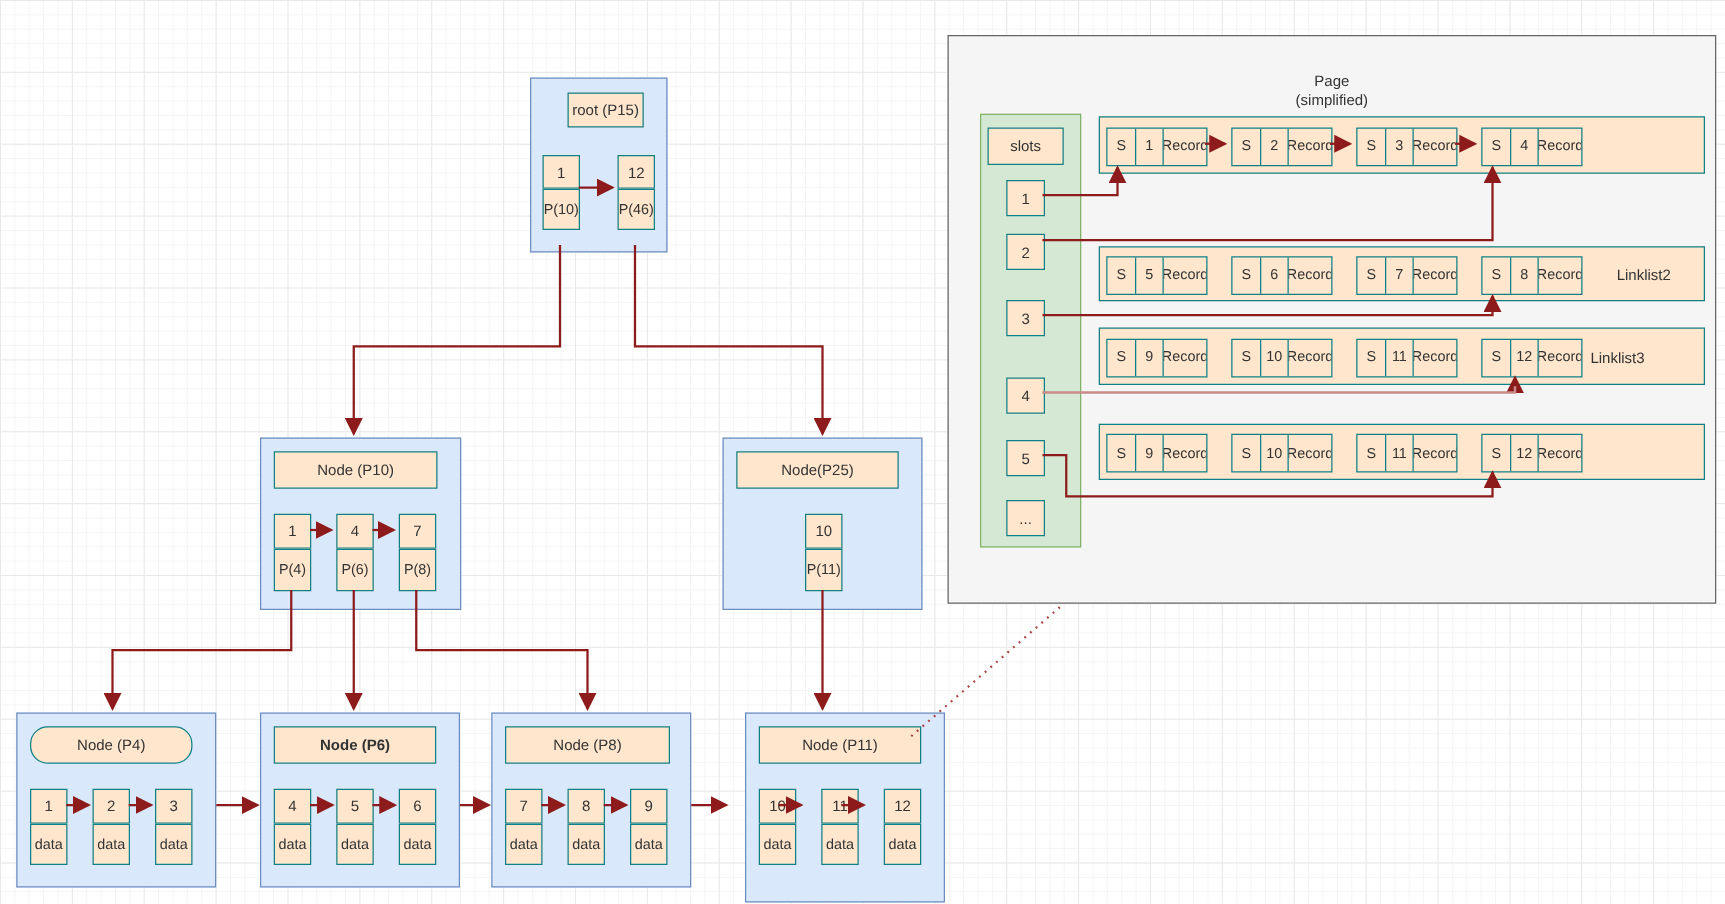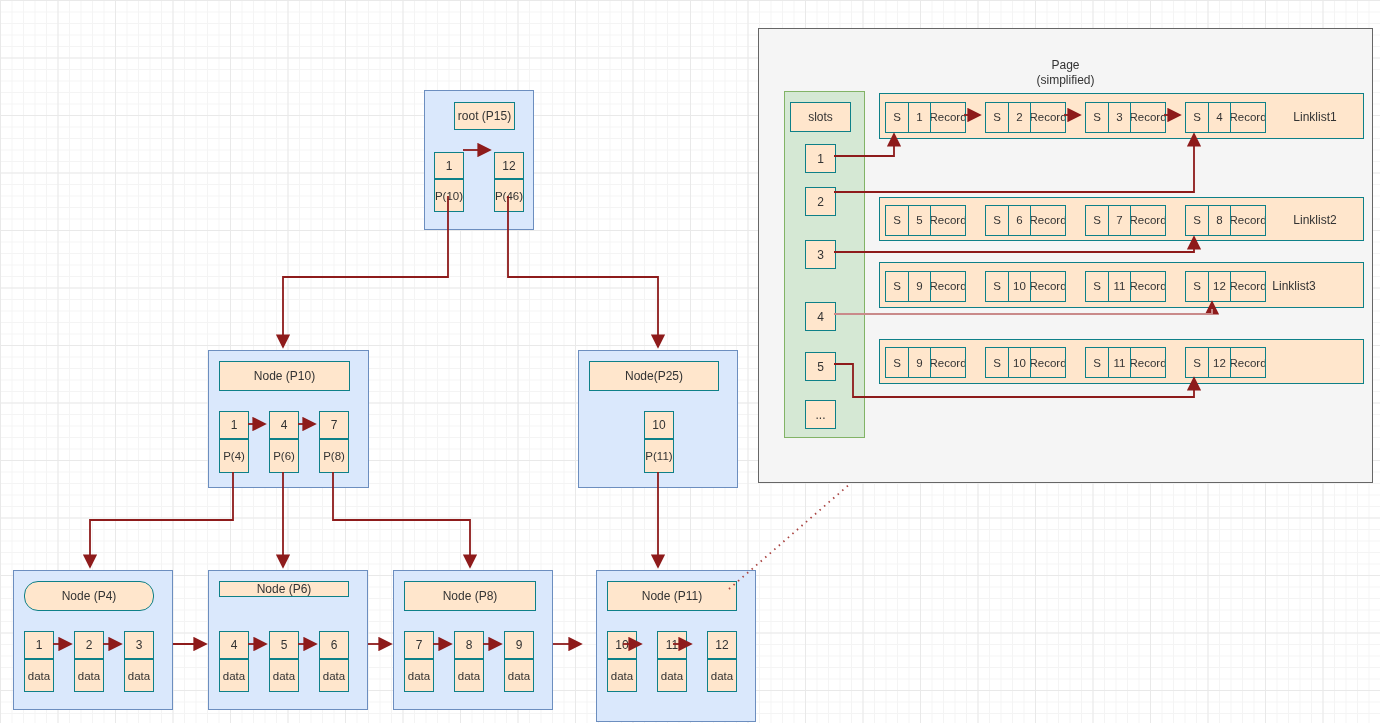--- a/index.html
+++ b/index.html
@@ -32,21 +32,21 @@
   .record .rc:last-child{border-right:none;}
   .llrow-label{font-size:12px;}
   svg.overlay{position:absolute;left:0;top:0;pointer-events:none;z-index:50;}
 </style>
 </head>
 <body>
 
 <div class="canvas">
 
   <div id="tree-layer">
-      <div class="abs node-box" style="left: 424px; top: 90px; width: 110px; height: 140px;">
+      <div class="abs node-box" style="left: 424px; top: 62px; width: 110px; height: 140px;">
         <div class="abs tan ctr node-title" style="left: 29px; top: 11px; width: 61px; height: 28px;">root (P15)</div>
         <div class="abs tan ctr cell-key" style="left: 9px; top: 61px; width: 30px; height: 27px;">1</div>
         <div class="abs tan ctr cell-sub" style="left: 9px; top: 88px; width: 30px; height: 33px;">P(10)</div>
         <div class="abs tan ctr cell-key" style="left: 69px; top: 61px; width: 30px; height: 27px;">12</div>
         <div class="abs tan ctr cell-sub" style="left: 69px; top: 88px; width: 30px; height: 33px;">P(46)</div>
       </div>
       <div class="abs node-box" style="left: 208px; top: 350px; width: 161px; height: 138px;">
         <div class="abs tan ctr node-title" style="left: 10px; top: 10px; width: 131px; height: 30px;">Node (P10)</div>
         <div class="abs tan ctr cell-key" style="left: 10px; top: 60px; width: 30px; height: 28px;">1</div>
         <div class="abs tan ctr cell-sub" style="left: 10px; top: 88px; width: 30px; height: 34px;">P(4)</div>
@@ -63,21 +63,21 @@
       <div class="abs node-box" style="left: 13px; top: 570px; width: 160px; height: 140px;">
         <div class="abs tan ctr node-title" style="left: 10px; top: 10px; width: 130px; height: 30px; border-radius: 14px;">Node (P4)</div>
         <div class="abs tan ctr cell-key" style="left: 10px; top: 60px; width: 30px; height: 28px;">1</div>
         <div class="abs tan ctr cell-sub" style="left: 10px; top: 88px; width: 30px; height: 33px;">data</div>
         <div class="abs tan ctr cell-key" style="left: 60px; top: 60px; width: 30px; height: 28px;">2</div>
         <div class="abs tan ctr cell-sub" style="left: 60px; top: 88px; width: 30px; height: 33px;">data</div>
         <div class="abs tan ctr cell-key" style="left: 110px; top: 60px; width: 30px; height: 28px;">3</div>
         <div class="abs tan ctr cell-sub" style="left: 110px; top: 88px; width: 30px; height: 33px;">data</div>
       </div>
       <div class="abs node-box" style="left: 208px; top: 570px; width: 160px; height: 140px;">
-        <div class="abs tan ctr node-title" style="left: 10px; top: 10px; width: 130px; height: 16px;">Node (P6)</div>
+        <div class="abs tan ctr node-title" style="left: 10px; top: 10px; width: 130px; height: 30px; font-weight: bold;">Node (P6)</div>
         <div class="abs tan ctr cell-key" style="left: 10px; top: 60px; width: 30px; height: 28px;">4</div>
         <div class="abs tan ctr cell-sub" style="left: 10px; top: 88px; width: 30px; height: 33px;">data</div>
         <div class="abs tan ctr cell-key" style="left: 60px; top: 60px; width: 30px; height: 28px;">5</div>
         <div class="abs tan ctr cell-sub" style="left: 60px; top: 88px; width: 30px; height: 33px;">data</div>
         <div class="abs tan ctr cell-key" style="left: 110px; top: 60px; width: 30px; height: 28px;">6</div>
         <div class="abs tan ctr cell-sub" style="left: 110px; top: 88px; width: 30px; height: 33px;">data</div>
       </div>
       <div class="abs node-box" style="left: 393px; top: 570px; width: 160px; height: 140px;">
         <div class="abs tan ctr node-title" style="left: 10px; top: 10px; width: 132px; height: 30px;">Node (P8)</div>
         <div class="abs tan ctr cell-key" style="left: 10px; top: 60px; width: 30px; height: 28px;">7</div>
@@ -129,21 +129,20 @@
           <div class="abs record" style="left: 205px; top: 7.5px; width: 81px; height: 31px;">
             <div class="rc" style="width: 22px;">S</div>
             <div class="rc" style="width: 21px;">3</div>
             <div class="rc" style="flex: 1 1 0%;">Record</div>
           </div>
           <div class="abs record" style="left: 305px; top: 7.5px; width: 81px; height: 31px;">
             <div class="rc" style="width: 22px;">S</div>
             <div class="rc" style="width: 21px;">4</div>
             <div class="rc" style="flex: 1 1 0%;">Record</div>
           </div>
-          <div class="abs ctr llrow-label" style="left: 390px; top: 0px; width: 90px; height: 46px;">Linklist1</div>
         </div>
         <div class="abs llrow" style="left: 120px; top: 168px; width: 485px; height: 44px;">
           <div class="abs record" style="left: 5px; top: 6.5px; width: 81px; height: 31px;">
             <div class="rc" style="width: 22px;">S</div>
             <div class="rc" style="width: 21px;">5</div>
             <div class="rc" style="flex: 1 1 0%;">Record</div>
           </div>
           <div class="abs record" style="left: 105px; top: 6.5px; width: 81px; height: 31px;">
             <div class="rc" style="width: 22px;">S</div>
             <div class="rc" style="width: 21px;">6</div>

